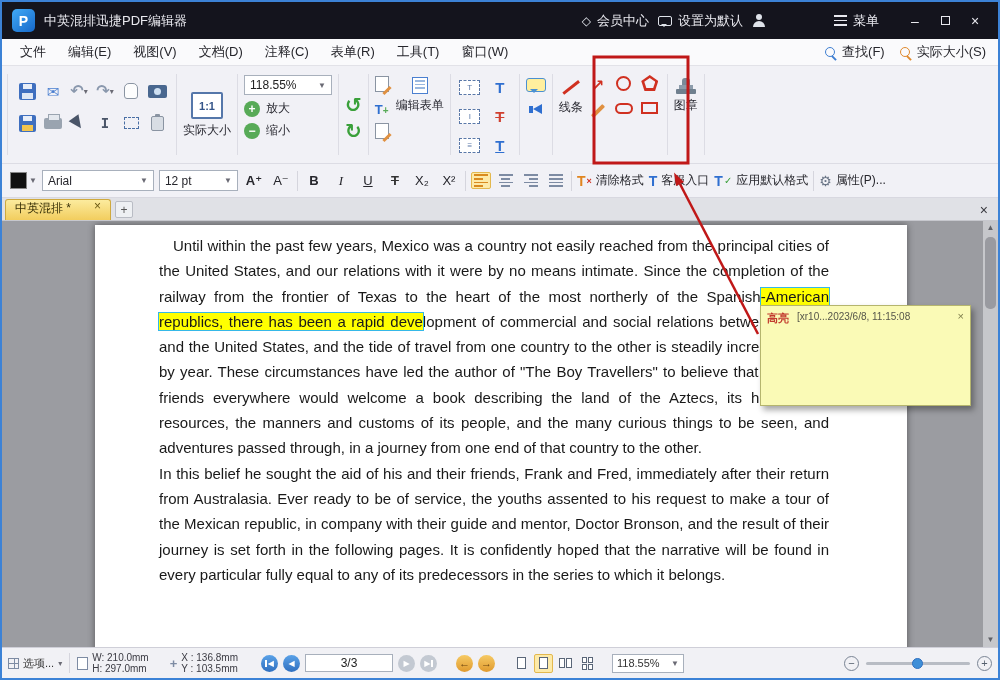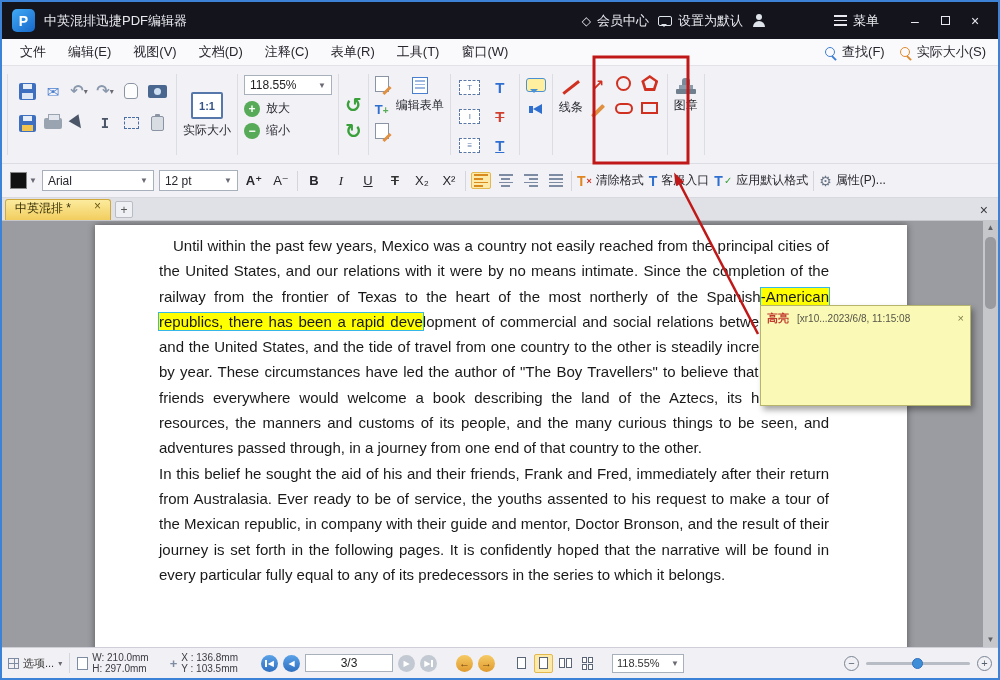--- a/index.html
+++ b/index.html
@@ -140,21 +140,21 @@
   .doc-text{font-size:15px;line-height:25.3px;text-align:justify;color:#191919}
   .doc-text p.ind{text-indent:14px}
   .hl{background:#ffff00;outline:1.5px solid #35b8e8}
   .vscroll{position:absolute;right:0;top:0;bottom:0;width:15px;background:#c6c7cb;display:flex;flex-direction:column;align-items:center;z-index:20}
   .varrow{font-size:8px;color:#5f6066;padding:3px 0;line-height:1}
   .vthumb{width:11px;height:72px;background:#999aa0;border-radius:5px;margin-top:2px}
   .vsp{flex:1}
 
   
   .note{position:absolute;left:758px;top:84px;width:211px;height:101px;background:#fafab6;border:1px solid #b5b56e;box-shadow:3px 4px 6px rgba(0,0,0,.35);z-index:30}
-  .note-head{display:flex;align-items:center;padding:5px 6px 0;gap:8px}
+  .note-head{display:flex;align-items:flex-start;padding:5px 6px 0;gap:8px}
   .note-type{color:#c23b2e;font-size:11px;font-weight:bold}
   .note-time{color:#55554a;font-size:10px;flex:1}
   .note-close{color:#7e7e4c;font-size:11px;line-height:1}
 
   
   .statusbar{flex:0 0 31px;background:#f1f1f5;border-top:1px solid #cfcfd8;display:flex;align-items:center;padding:0 6px;gap:7px;font-size:11px;color:#333}
   .ssep{width:1px;height:20px;background:#d5d5dd}
   .sgrid{width:11px;height:11px;border:1.3px solid #7d8ba3;position:relative;display:inline-block}
   .sgrid::before{content:'';position:absolute;left:50%;top:0;bottom:0;width:1.2px;background:#7d8ba3}
   .sgrid::after{content:'';position:absolute;top:50%;left:0;right:0;height:1.2px;background:#7d8ba3}

